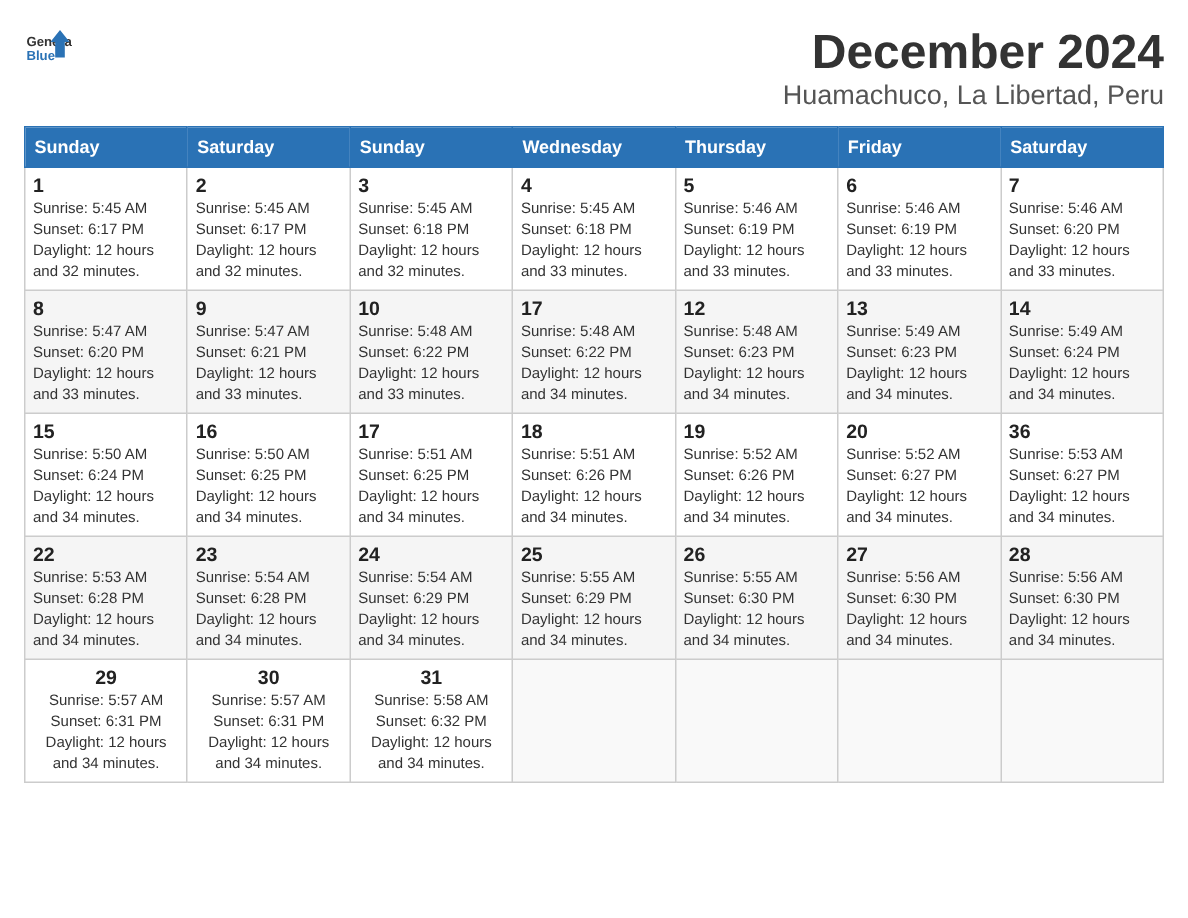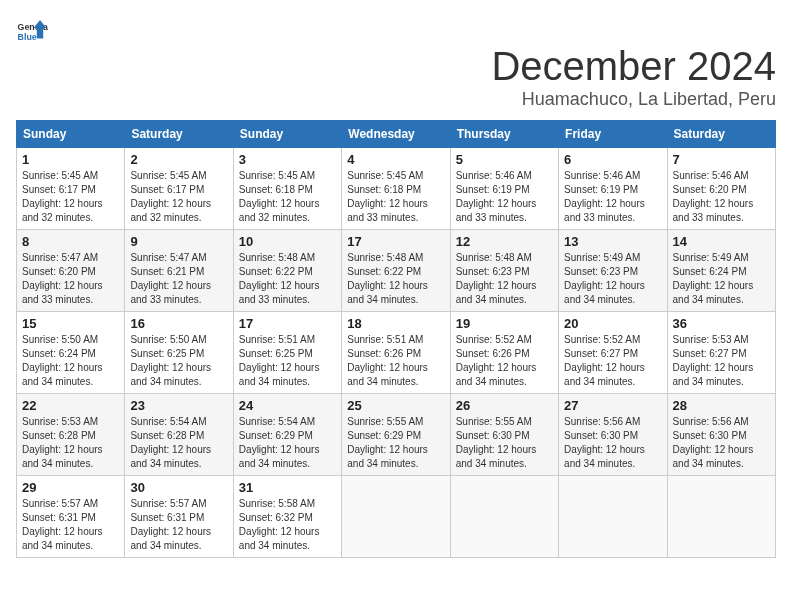--- a/index.html
+++ b/index.html
@@ -22,24 +22,23 @@
       gap: 4px;
     }
     .logo-icon {
       width: 32px;
       height: 32px;
     }
     .title-block {
       text-align: right;
     }
     .month-title {
-      font-size: 40px;
-      font-weight: normal;
+      font-size: 32px;
+      font-weight: bold;
       color: #333;
-      margin-top: 28px;
     }
     .location {
       font-size: 18px;
       color: #555;
     }
     .calendar {
       width: 100%;
       border-collapse: collapse;
       font-size: 10px;
     }
@@ -73,20 +72,21 @@
     .day-info {
       color: #333;
       font-size: 10px;
       line-height: 1.4;
     }
     .empty-cell {
       background: #f9f9f9 !important;
     }
     .last-row td {
       height: 70px;
+      text-align: center;
     }
   </style>
 </head>
 <body>
 
 <div class="header">
   <div class="logo">
     <svg class="logo-icon" viewBox="0 0 40 40">
       <text x="2" y="18" font-size="11" font-weight="bold" fill="#333">General</text>
       <text x="2" y="30" font-size="11" font-weight="bold" fill="#2a72b5">Blue</text>

